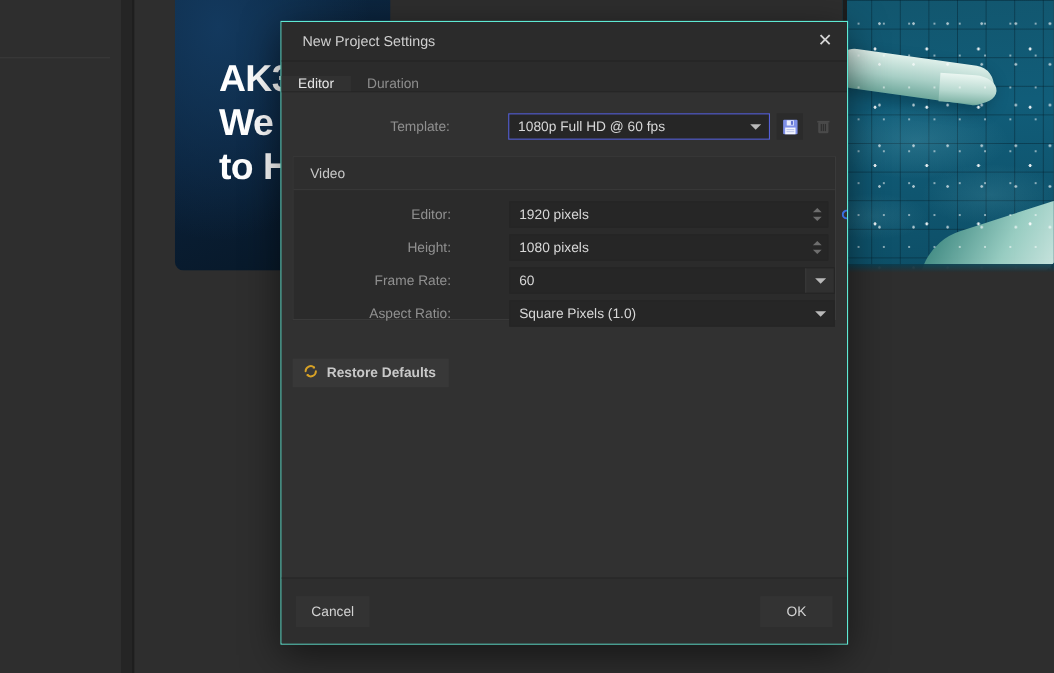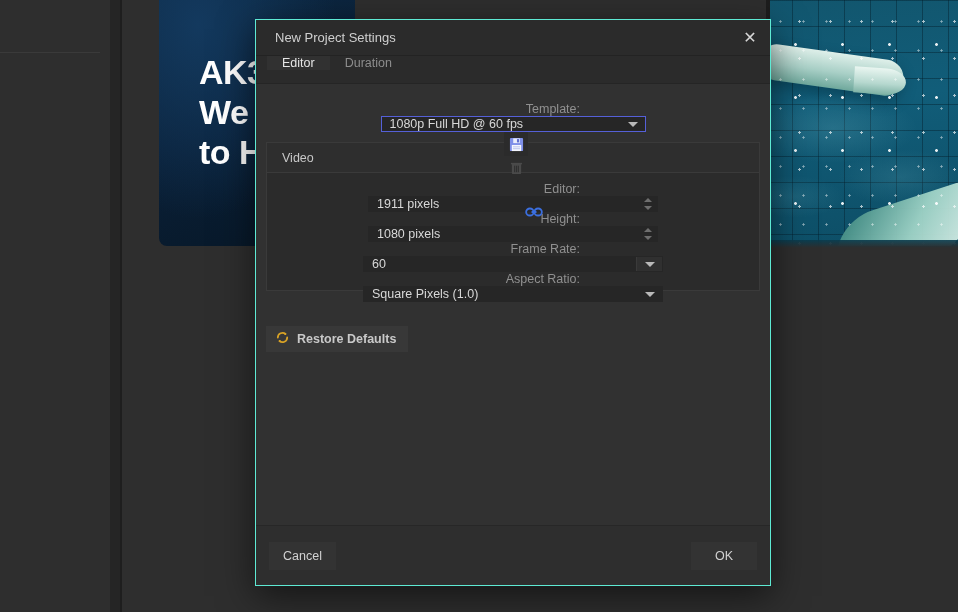--- a/index.html
+++ b/index.html
@@ -160,23 +160,22 @@
     color: #d6d6d6;
     font-size: 16px; line-height: 1;
     cursor: pointer;
     background: transparent; border: none;
     font-family: "Liberation Sans", sans-serif;
   }
 
   .tabstrip {
     height: 28px;
     background: #2b2b2b;
-    display: flex; align-items: flex-start;
+    display: flex; align-items: flex-end;
     border-bottom: 1px solid #252525;
-    padding-left: 11px;
     flex: 0 0 auto;
   }
   .tab {
     padding: 0 15px;
     display: flex; align-items: center;
     font-size: 12.5px;
     color: #8d8d8d;
     cursor: pointer;
     background: transparent;
     border: none;
@@ -193,39 +192,39 @@
     padding: 10px 10px 0 10px;
     overflow: hidden;
   }
 
   
   .row {
     display: flex;
     align-items: center;
     height: 26px;
     margin-bottom: 4px;
-    flex-direction: column;
   }
   .row-label {
     width: 152px;
     text-align: right;
     padding-right: 9px;
     color: #909090;
     font-size: 12.5px;
     flex: 0 0 auto;
   }
 
   .field {
     position: relative;
     height: 24px;
     background: #262626;
     border: 1px solid #262626;
     display: flex; align-items: center;
     color: #d8d8d8;
     font-size: 12.5px;
+    margin-left: 44px;
   }
   .field .val { padding-left: 8px; }
   .field.focused {
     border: 1px solid #5560d8;
     background: #262626;
   }
 
   .combo-arrow {
     position: absolute; right: 0; top: 0;
     width: 24px; height: 100%;
@@ -435,21 +434,21 @@
 
     </div>
 
     <div class="group" id="video-group">
       <div class="group-header">Video</div>
       <div class="group-content">
 
         <div class="row">
           <div class="row-label">Editor:</div>
           <div class="field" id="width-field">
-            <span class="val">1911 pixels</span>
+            <span class="val">1920 pixels</span>
             <span class="spin">
                 <i class="up"></i>
                 <i class="dn"></i>
               </span>
           </div>
           <div class="link-wrap">
             <span class="link-icon">
               <svg width="18" height="12" viewBox="0 0 22 12" aria-hidden="true">
                 <ellipse cx="6" cy="6" rx="4.6" ry="4.3" fill="none" stroke="#3b6fe0" stroke-width="2.2"></ellipse>
                 <ellipse cx="16" cy="6" rx="4.6" ry="4.3" fill="none" stroke="#3b6fe0" stroke-width="2.2"></ellipse>

